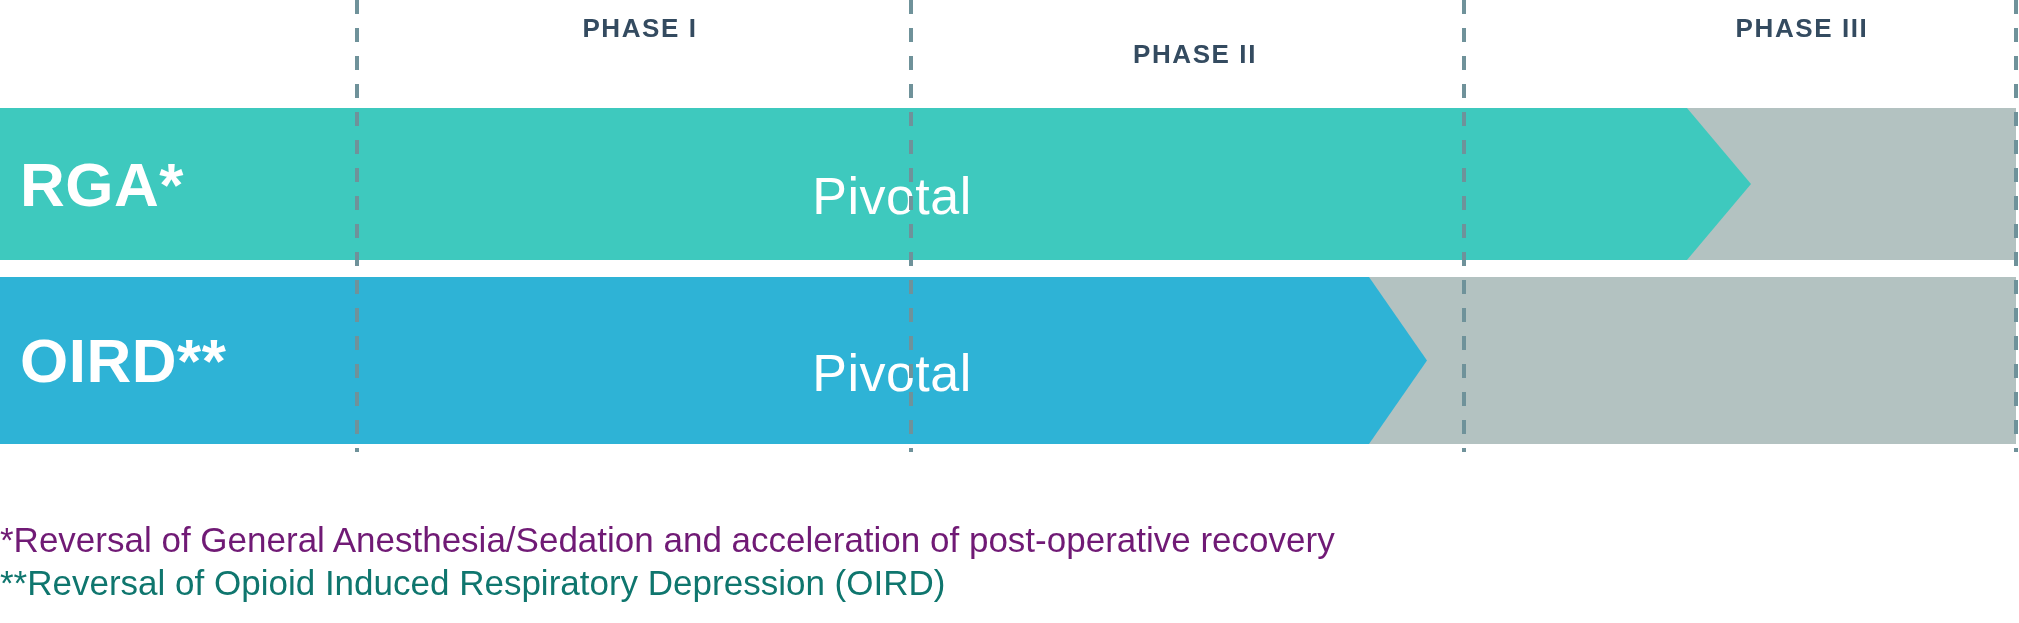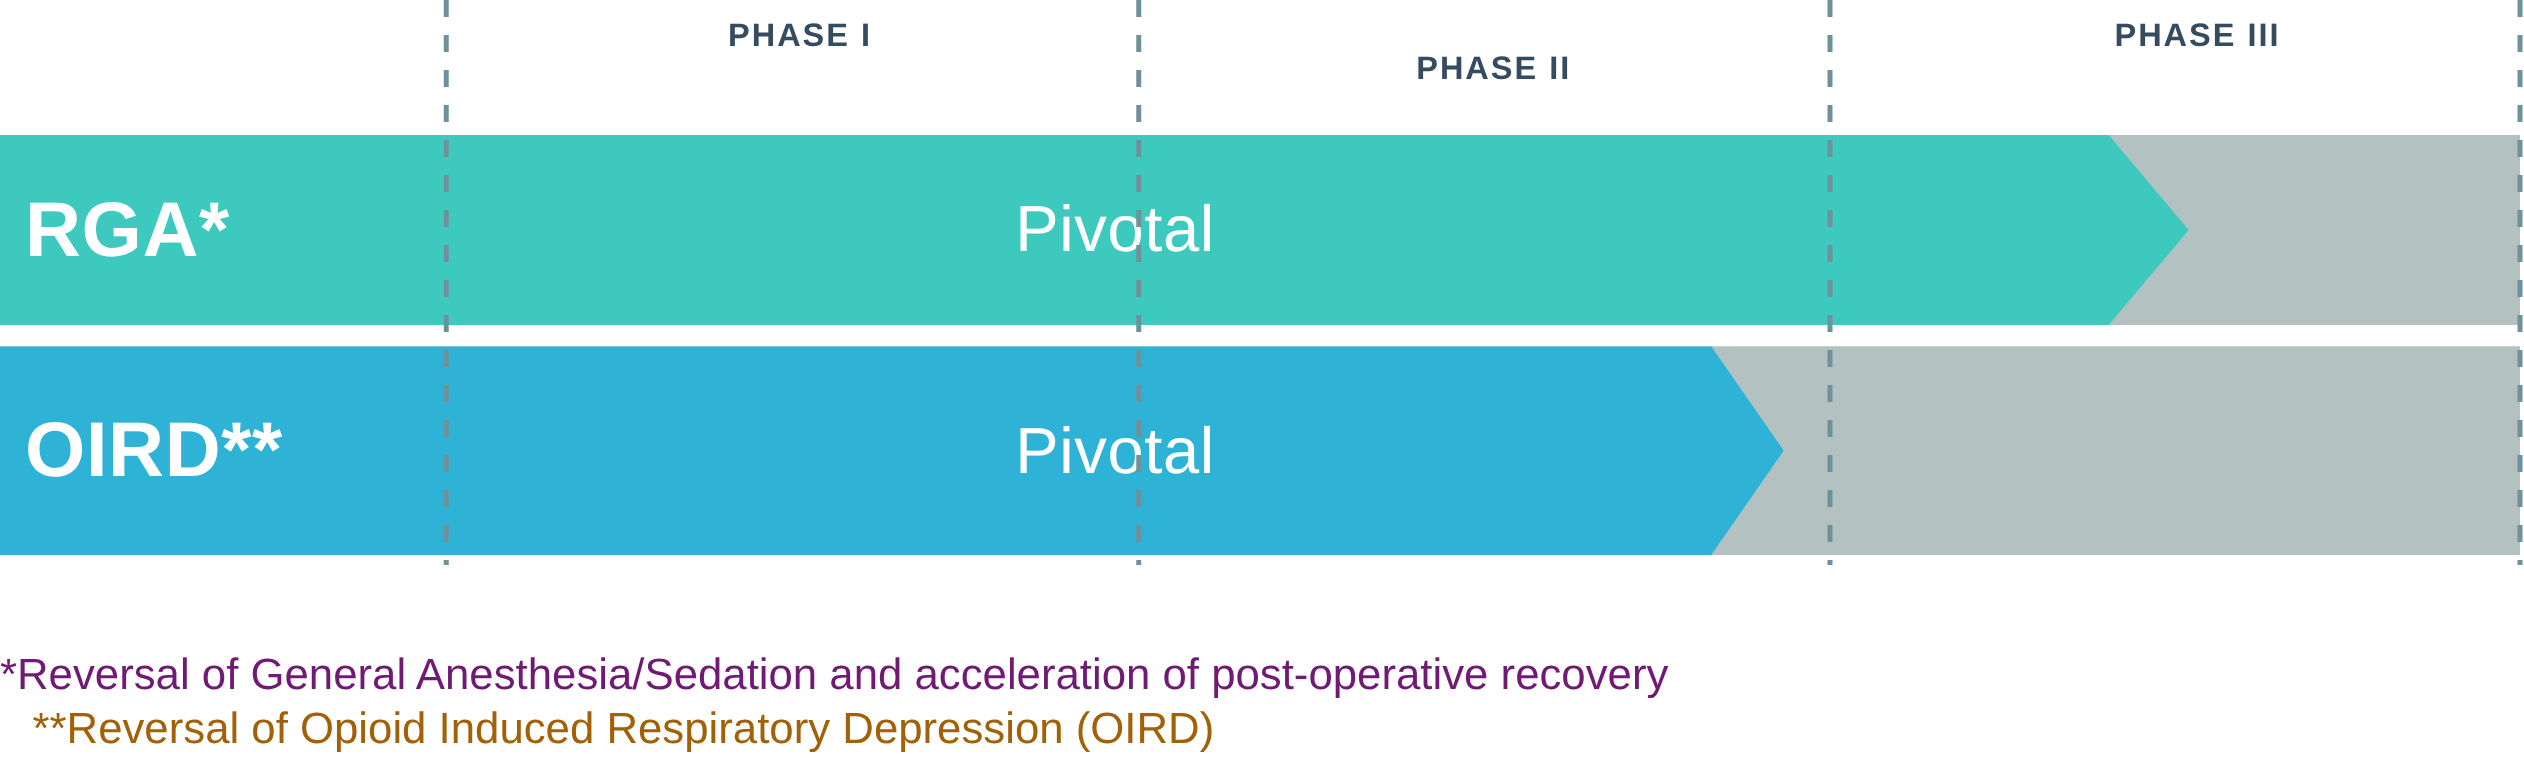--- a/index.html
+++ b/index.html
@@ -56,21 +56,21 @@
     align-items:center;
     color:#ffffff;
     font-size:62px;
     font-weight:700;
     letter-spacing:.5px;
     white-space:nowrap;
     z-index:4;
   }
   .bar-caption{
     position:absolute;
-    top:0;
+    top:12px;
     height:100%;
     display:flex;
     align-items:center;
     justify-content:center;
     color:#ffffff;
     font-size:52px;
     font-weight:300;
     letter-spacing:.5px;
     white-space:nowrap;
     transform:translateX(-50%);
@@ -93,21 +93,21 @@
   }
 </style>
 </head>
 <body>
 
 <div id="stage" style="width: 2019px; height: 623px; background: rgb(255, 255, 255);">
 
   <div>
     <div class="phase-label" style="left: 640px; color: rgb(52, 75, 96);">PHASE I</div>
     <div class="phase-label" style="left: 1195px; color: rgb(52, 75, 96); margin-top: 26px;">PHASE II</div>
-    <div class="phase-label" style="left: 1758px; color: rgb(52, 75, 96);">PHASE III</div>
+    <div class="phase-label" style="left: 1802px; color: rgb(52, 75, 96);">PHASE III</div>
   </div>
 
   <div class="row" style="top: 108px; height: 152px; width: 2016px;">
     <div class="track" style="width: 2016px; background: rgb(179, 194, 193);"></div>
     <div class="bar" style="width: 1751px; background: rgb(62, 201, 190); clip-path: polygon(0px 0px, 96.345% 0px, 100% 50%, 96.345% 100%, 0px 100%);"></div>
     <div class="row-label" style="color: rgb(255, 255, 255); text-align: right;">RGA*</div>
     <div class="bar-caption" style="left: 892px; color: rgb(255, 255, 255);">Pivotal</div>
   </div>
 
   <div class="row" style="top: 277px; height: 167px; width: 2016px;">
@@ -117,16 +117,16 @@
     <div class="bar-caption" style="left: 892px; color: rgb(255, 255, 255);">Pivotal</div>
   </div>
 
   <div class="divider" style="left: 357px; background-image: linear-gradient(rgb(111, 146, 154) 0px, rgb(111, 146, 154) 14px, rgba(0, 0, 0, 0) 14px, rgba(0, 0, 0, 0) 28px);"></div>
   <div class="divider" style="left: 911px; background-image: linear-gradient(rgb(111, 146, 154) 0px, rgb(111, 146, 154) 14px, rgba(0, 0, 0, 0) 14px, rgba(0, 0, 0, 0) 28px);"></div>
   <div class="divider" style="left: 1464px; background-image: linear-gradient(rgb(111, 146, 154) 0px, rgb(111, 146, 154) 14px, rgba(0, 0, 0, 0) 14px, rgba(0, 0, 0, 0) 28px);"></div>
   <div class="divider" style="left: 2016px; background-image: linear-gradient(rgb(111, 146, 154) 0px, rgb(111, 146, 154) 14px, rgba(0, 0, 0, 0) 14px, rgba(0, 0, 0, 0) 28px);"></div>
 
   <div class="footnotes">
     <div class="footnote" style="color: #701a75;">*Reversal of General Anesthesia/Sedation and acceleration of post-operative recovery</div>
-    <div class="footnote" style="color: #a16207; padding-left: 26px;">**Reversal of Opioid Induced Respiratory Depression (OIRD)</div>
+    <div class="footnote" style="color: #0f766e;">**Reversal of Opioid Induced Respiratory Depression (OIRD)</div>
   </div>
 
 </div>
 
 </body></html>

